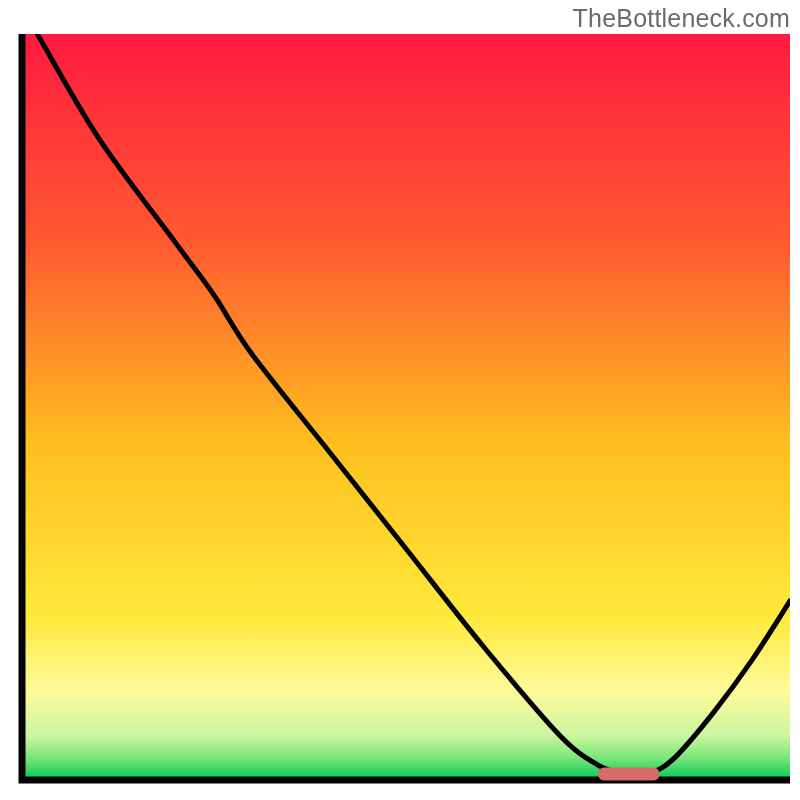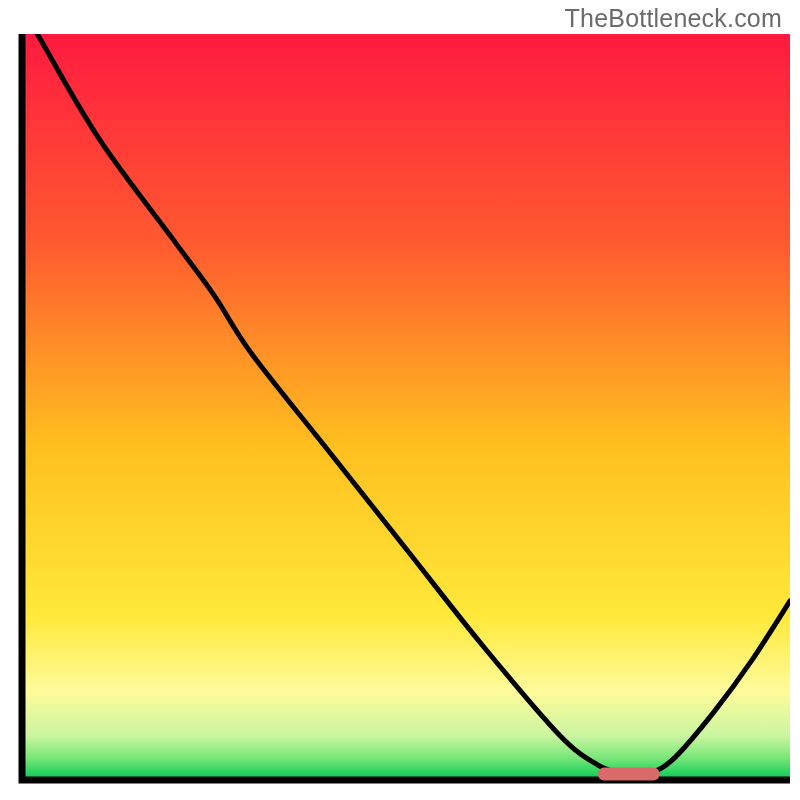--- a/index.html
+++ b/index.html
@@ -12,21 +12,21 @@
     font-family: Arial, Helvetica, sans-serif;
   }
   .stage {
     position: relative;
     width: 800px;
     height: 800px;
   }
   .watermark {
     position: absolute;
     top: 4px;
-    right: 18px;
+    right: 10px;
     font-size: 25px;
     font-weight: 500;
     color: #6b6b6b;
     letter-spacing: 0.2px;
     z-index: 30;
   }
   svg.plot {
     position: absolute;
     inset: 0;
     width: 800px;

